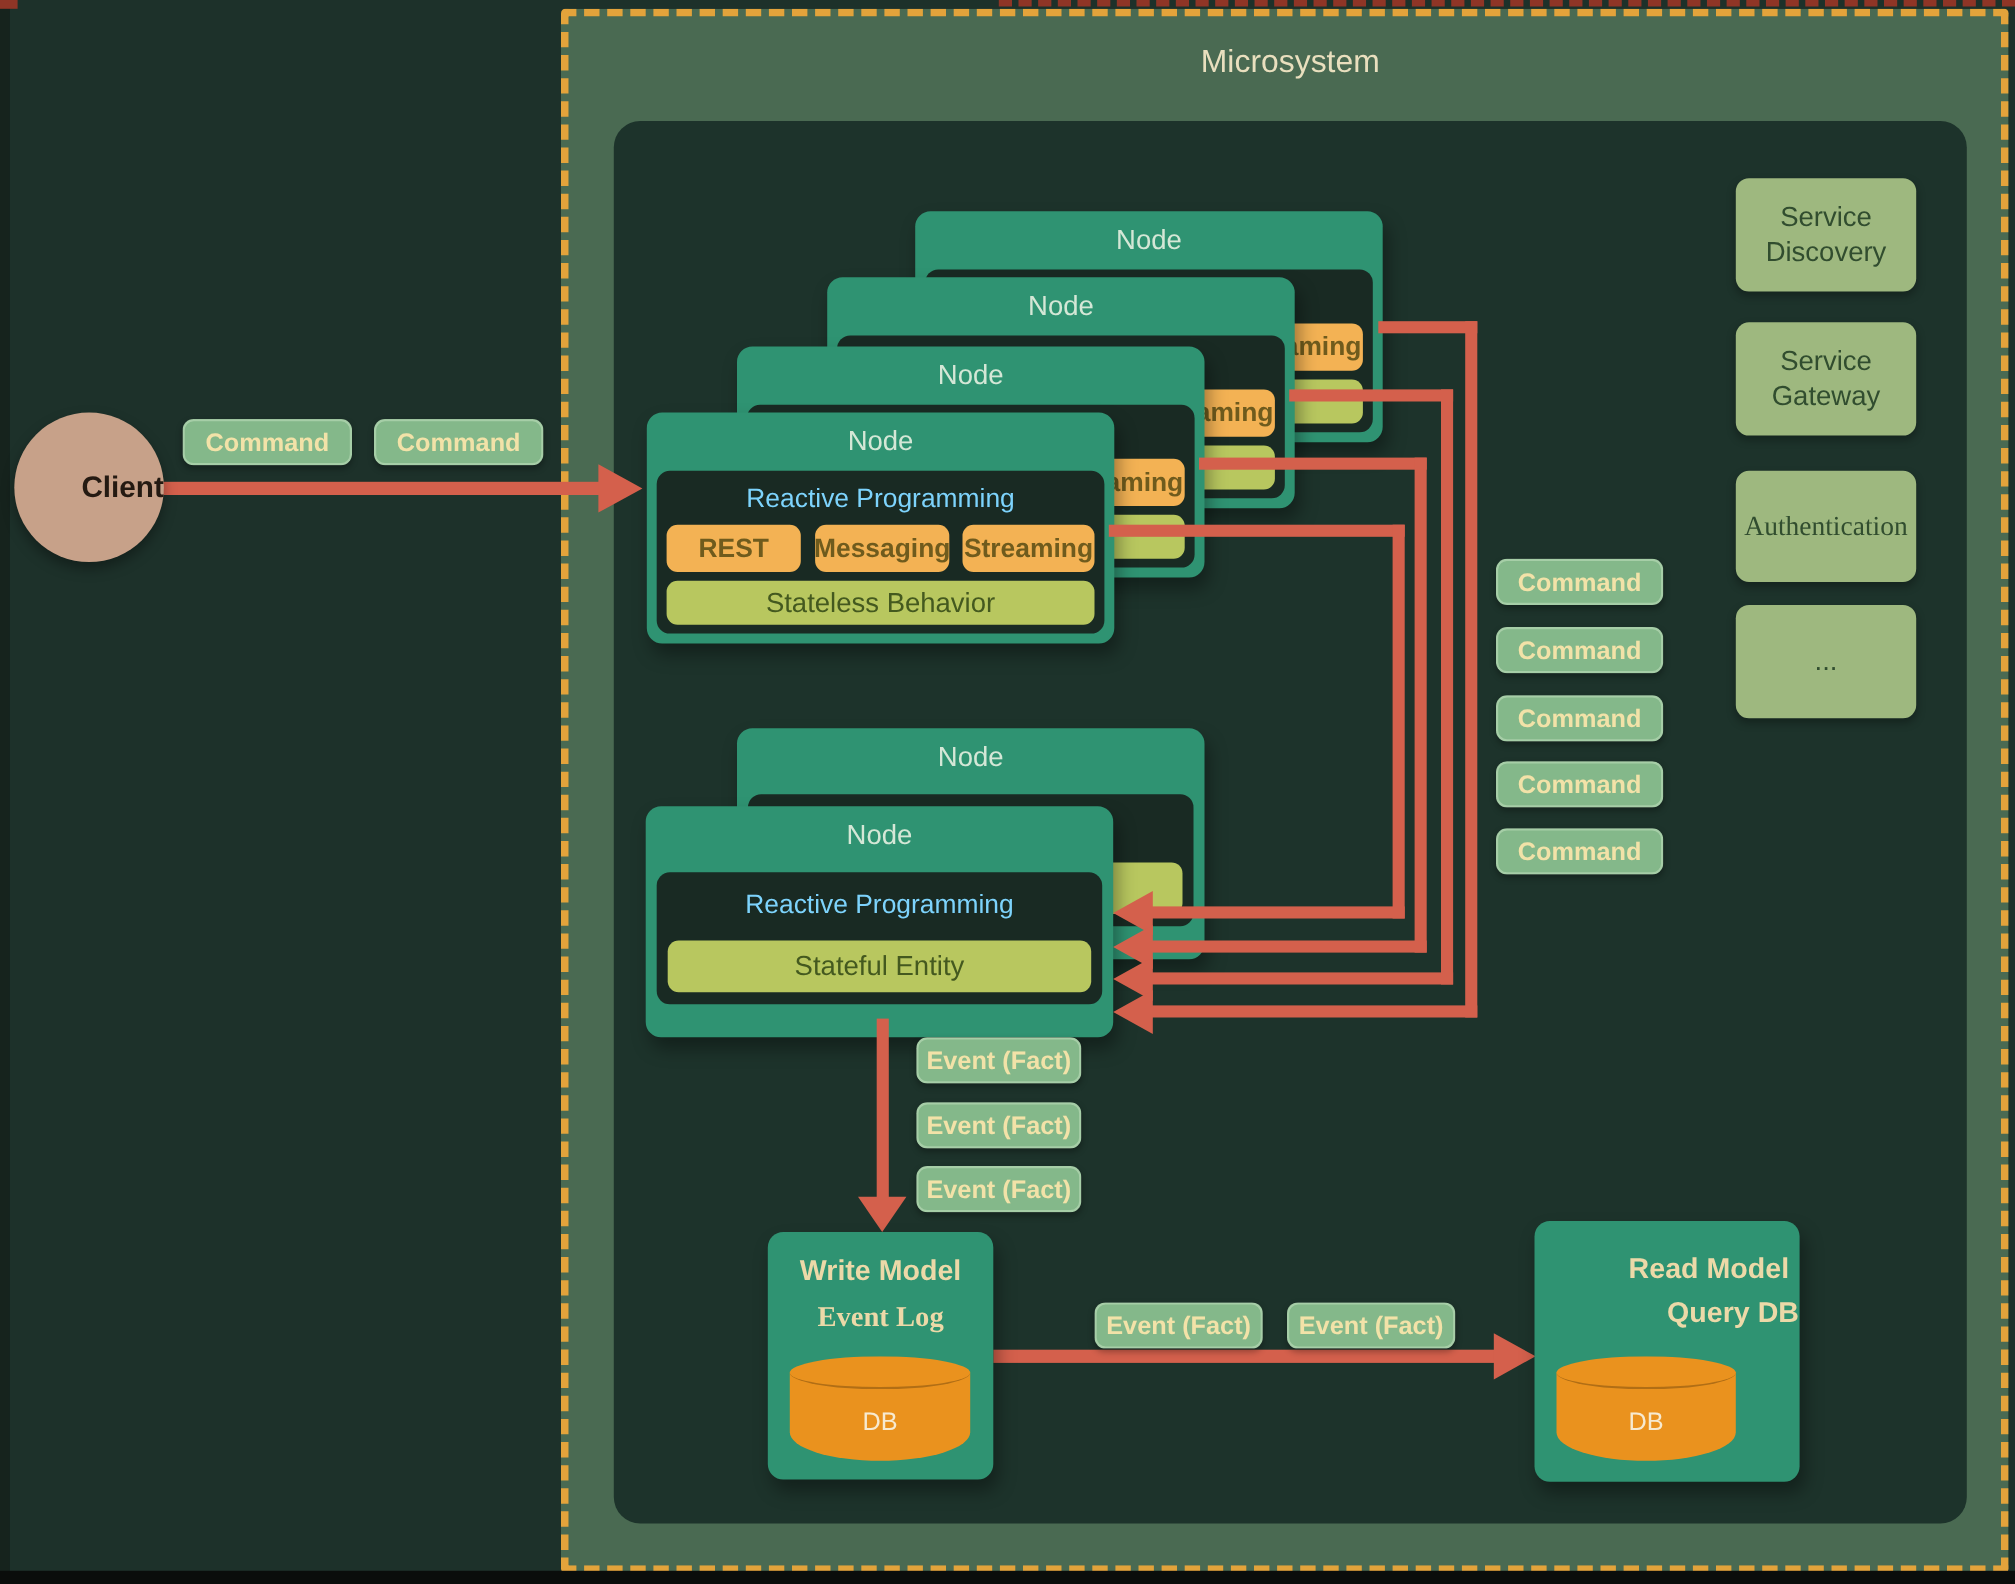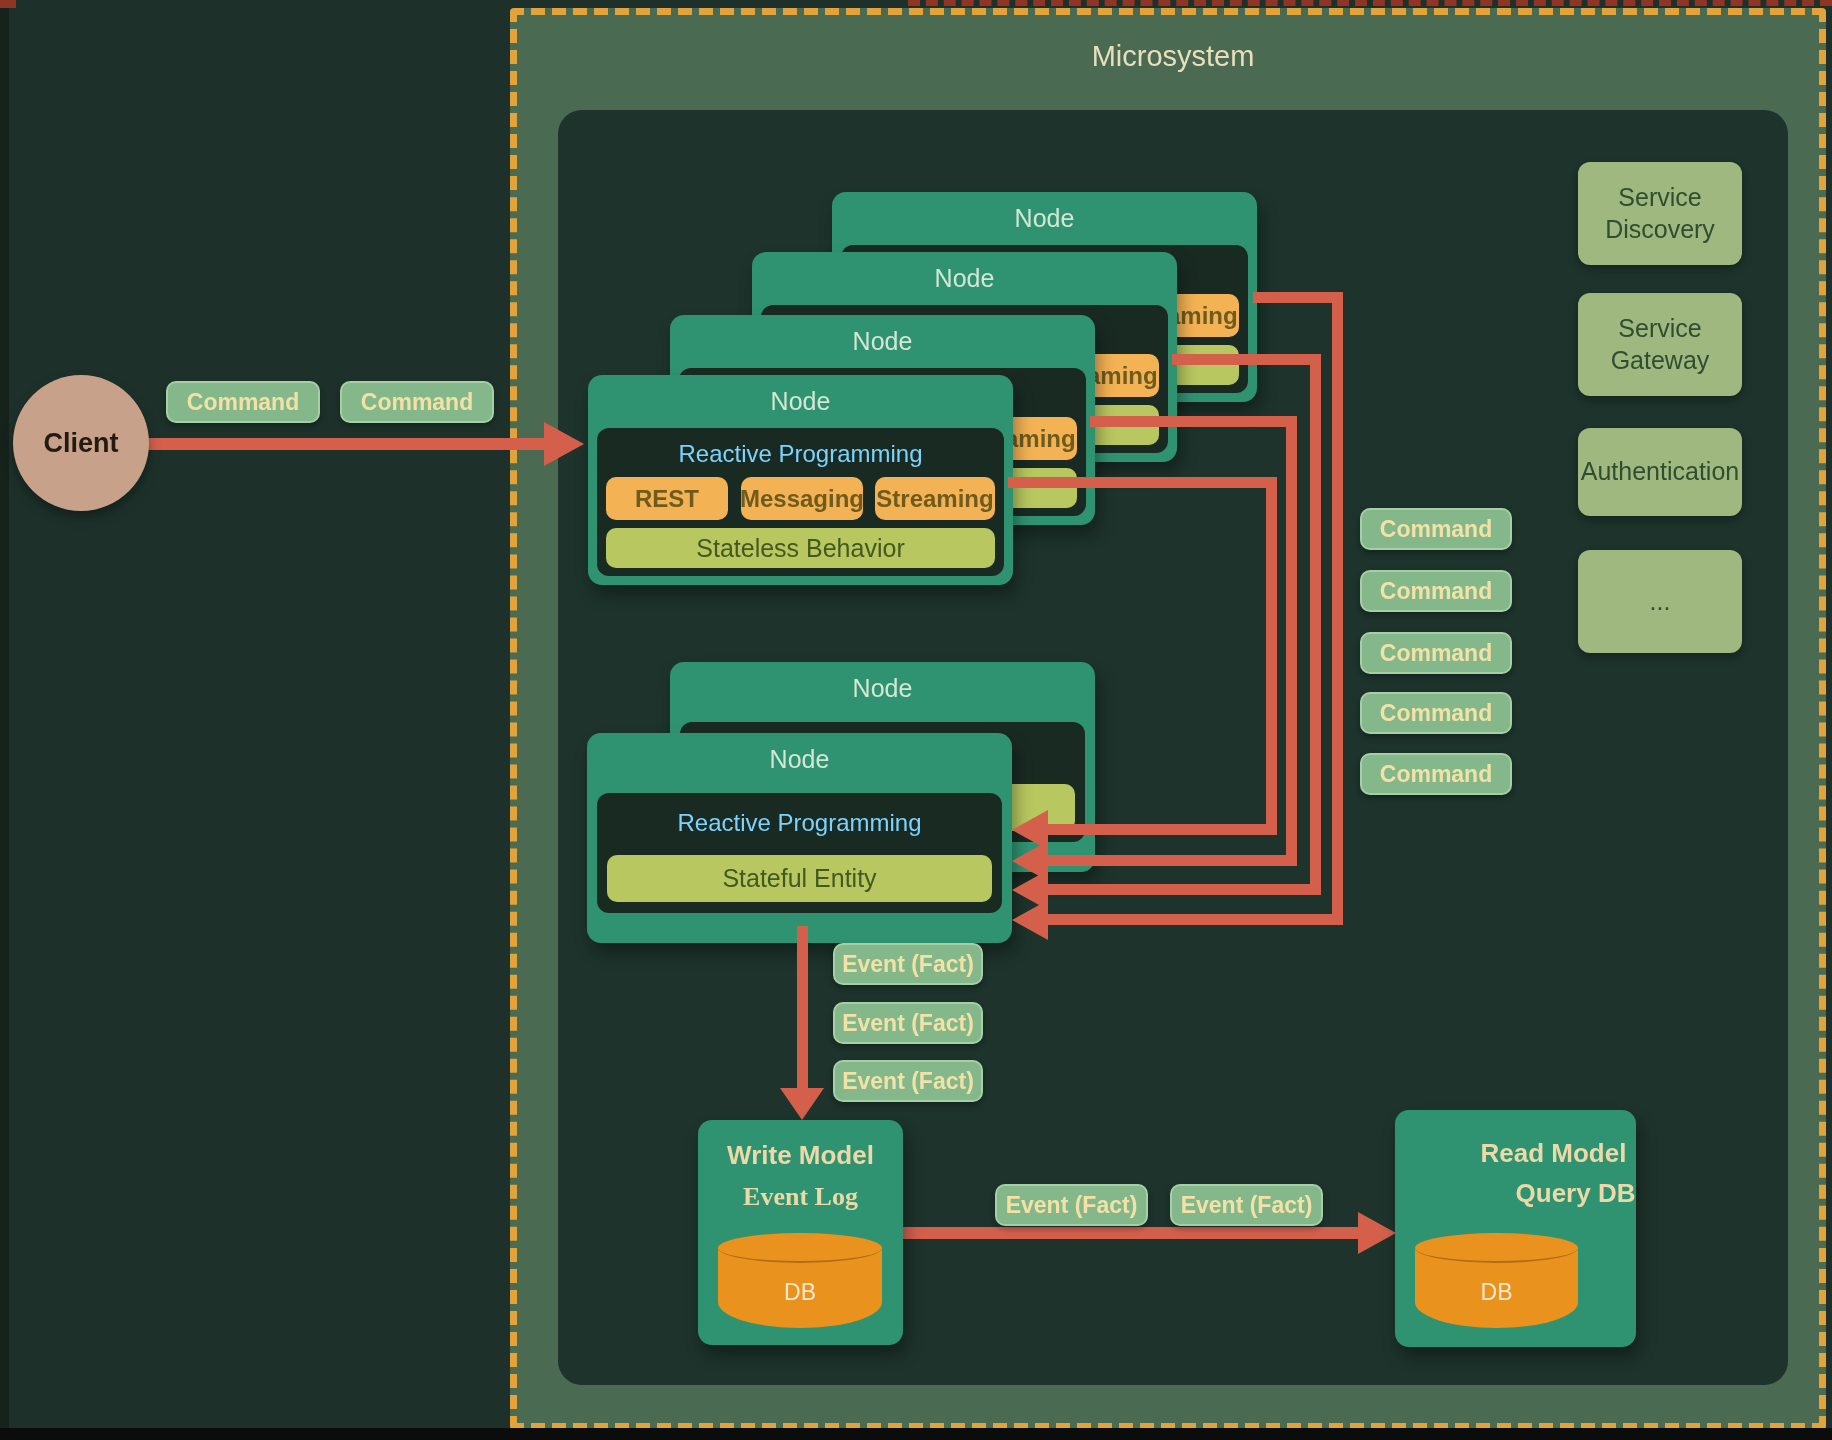--- a/index.html
+++ b/index.html
@@ -54,21 +54,21 @@
   
   .red{background:#d4604c;}
   .head-left{width:0;height:0;border-top:20px solid transparent;
              border-bottom:20px solid transparent;border-right:36px solid #d4604c;}
   .head-right{width:0;height:0;border-top:21px solid transparent;
               border-bottom:21px solid transparent;border-left:38px solid #d4604c;}
   .head-down{width:0;height:0;border-left:22px solid transparent;
              border-right:22px solid transparent;border-top:32px solid #d4604c;}
 
   .client{left:13px;top:375px;width:136px;height:136px;border-radius:50%;background:#c7a189;
-          color:#241a12;font-size:27px;font-weight:bold;box-shadow:0 6px 12px rgba(0,0,0,.35);}
+          color:#241a12;font-size:27px;font-weight:bold;box-shadow:0 6px 12px rgba(0,0,0,.35);justify-content:flex-end;}
   .edge-strip{left:0;top:0;width:9px;height:1440px;background:#16231d;}
   .bottom-strip{left:0;top:1428px;width:1832px;height:12px;background:#0a0d0b;}
   .top-red{left:908px;top:0;width:924px;height:7px;box-sizing:border-box;
            border-top:6px dashed #8f3526;}
   .top-red2{left:0;top:0;width:16px;height:8px;background:#8f3526;}
 </style>
 </head>
 <body>
 
 <div class="canvas">
@@ -83,21 +83,21 @@
   <div class="abs reactive-box"></div>
 
   <div class="abs ctr service" style="left:1578px;top:162px;height:103px;">
     <span>Service</span>
     <span>Discovery</span>
   </div>
   <div class="abs ctr service" style="left:1578px;top:293px;height:103px;">
     <span>Service</span>
     <span>Gateway</span>
   </div>
-  <div class="abs ctr service" style="left:1578px;top:428px;height:88px;">
+  <div class="abs ctr service" style="left:1578px;top:428px;height:101px;font-family:Liberation Serif, serif;">
     <span>Authentication</span>
   </div>
   <div class="abs ctr service" style="left:1578px;top:550px;height:103px;">
     <span>...</span>
   </div>
 
   <div class="abs ctr pill" style="left:1360px;top:508px;width:152px;height:42px;">Command</div>
   <div class="abs ctr pill" style="left:1360px;top:570px;width:152px;height:42px;">Command</div>
   <div class="abs ctr pill" style="left:1360px;top:632px;width:152px;height:42px;">Command</div>
   <div class="abs ctr pill" style="left:1360px;top:692px;width:152px;height:42px;">Command</div>

